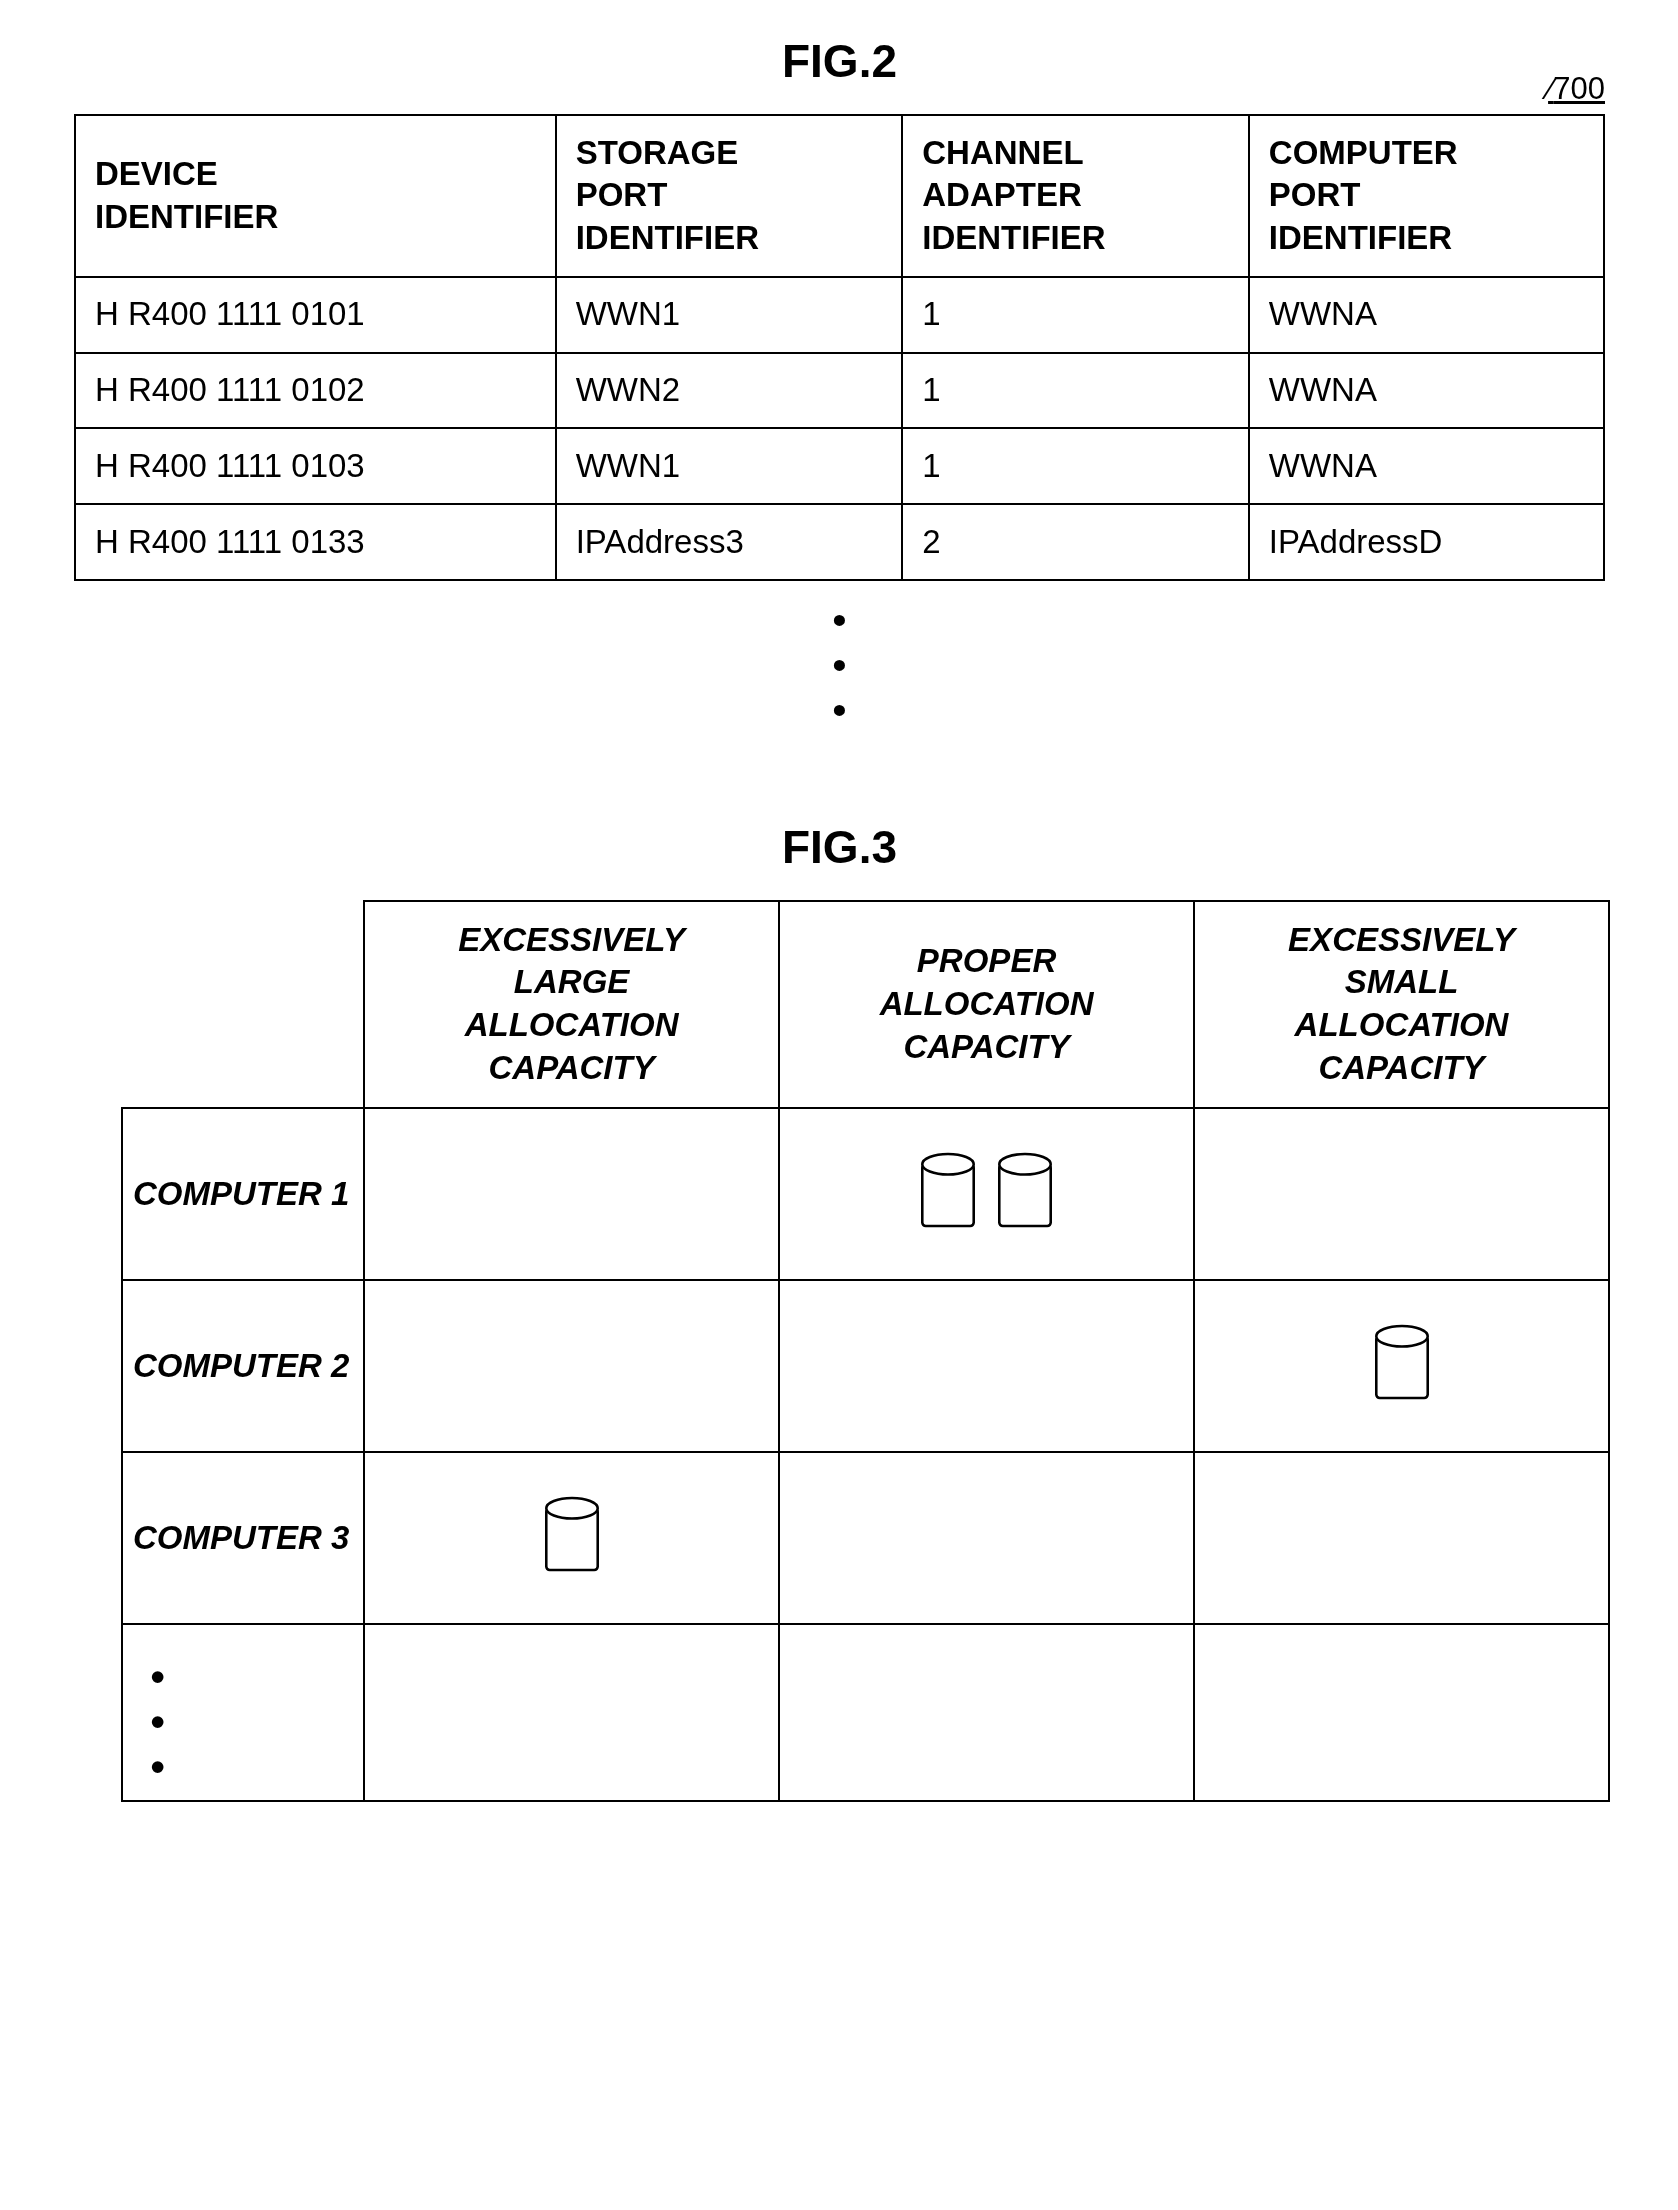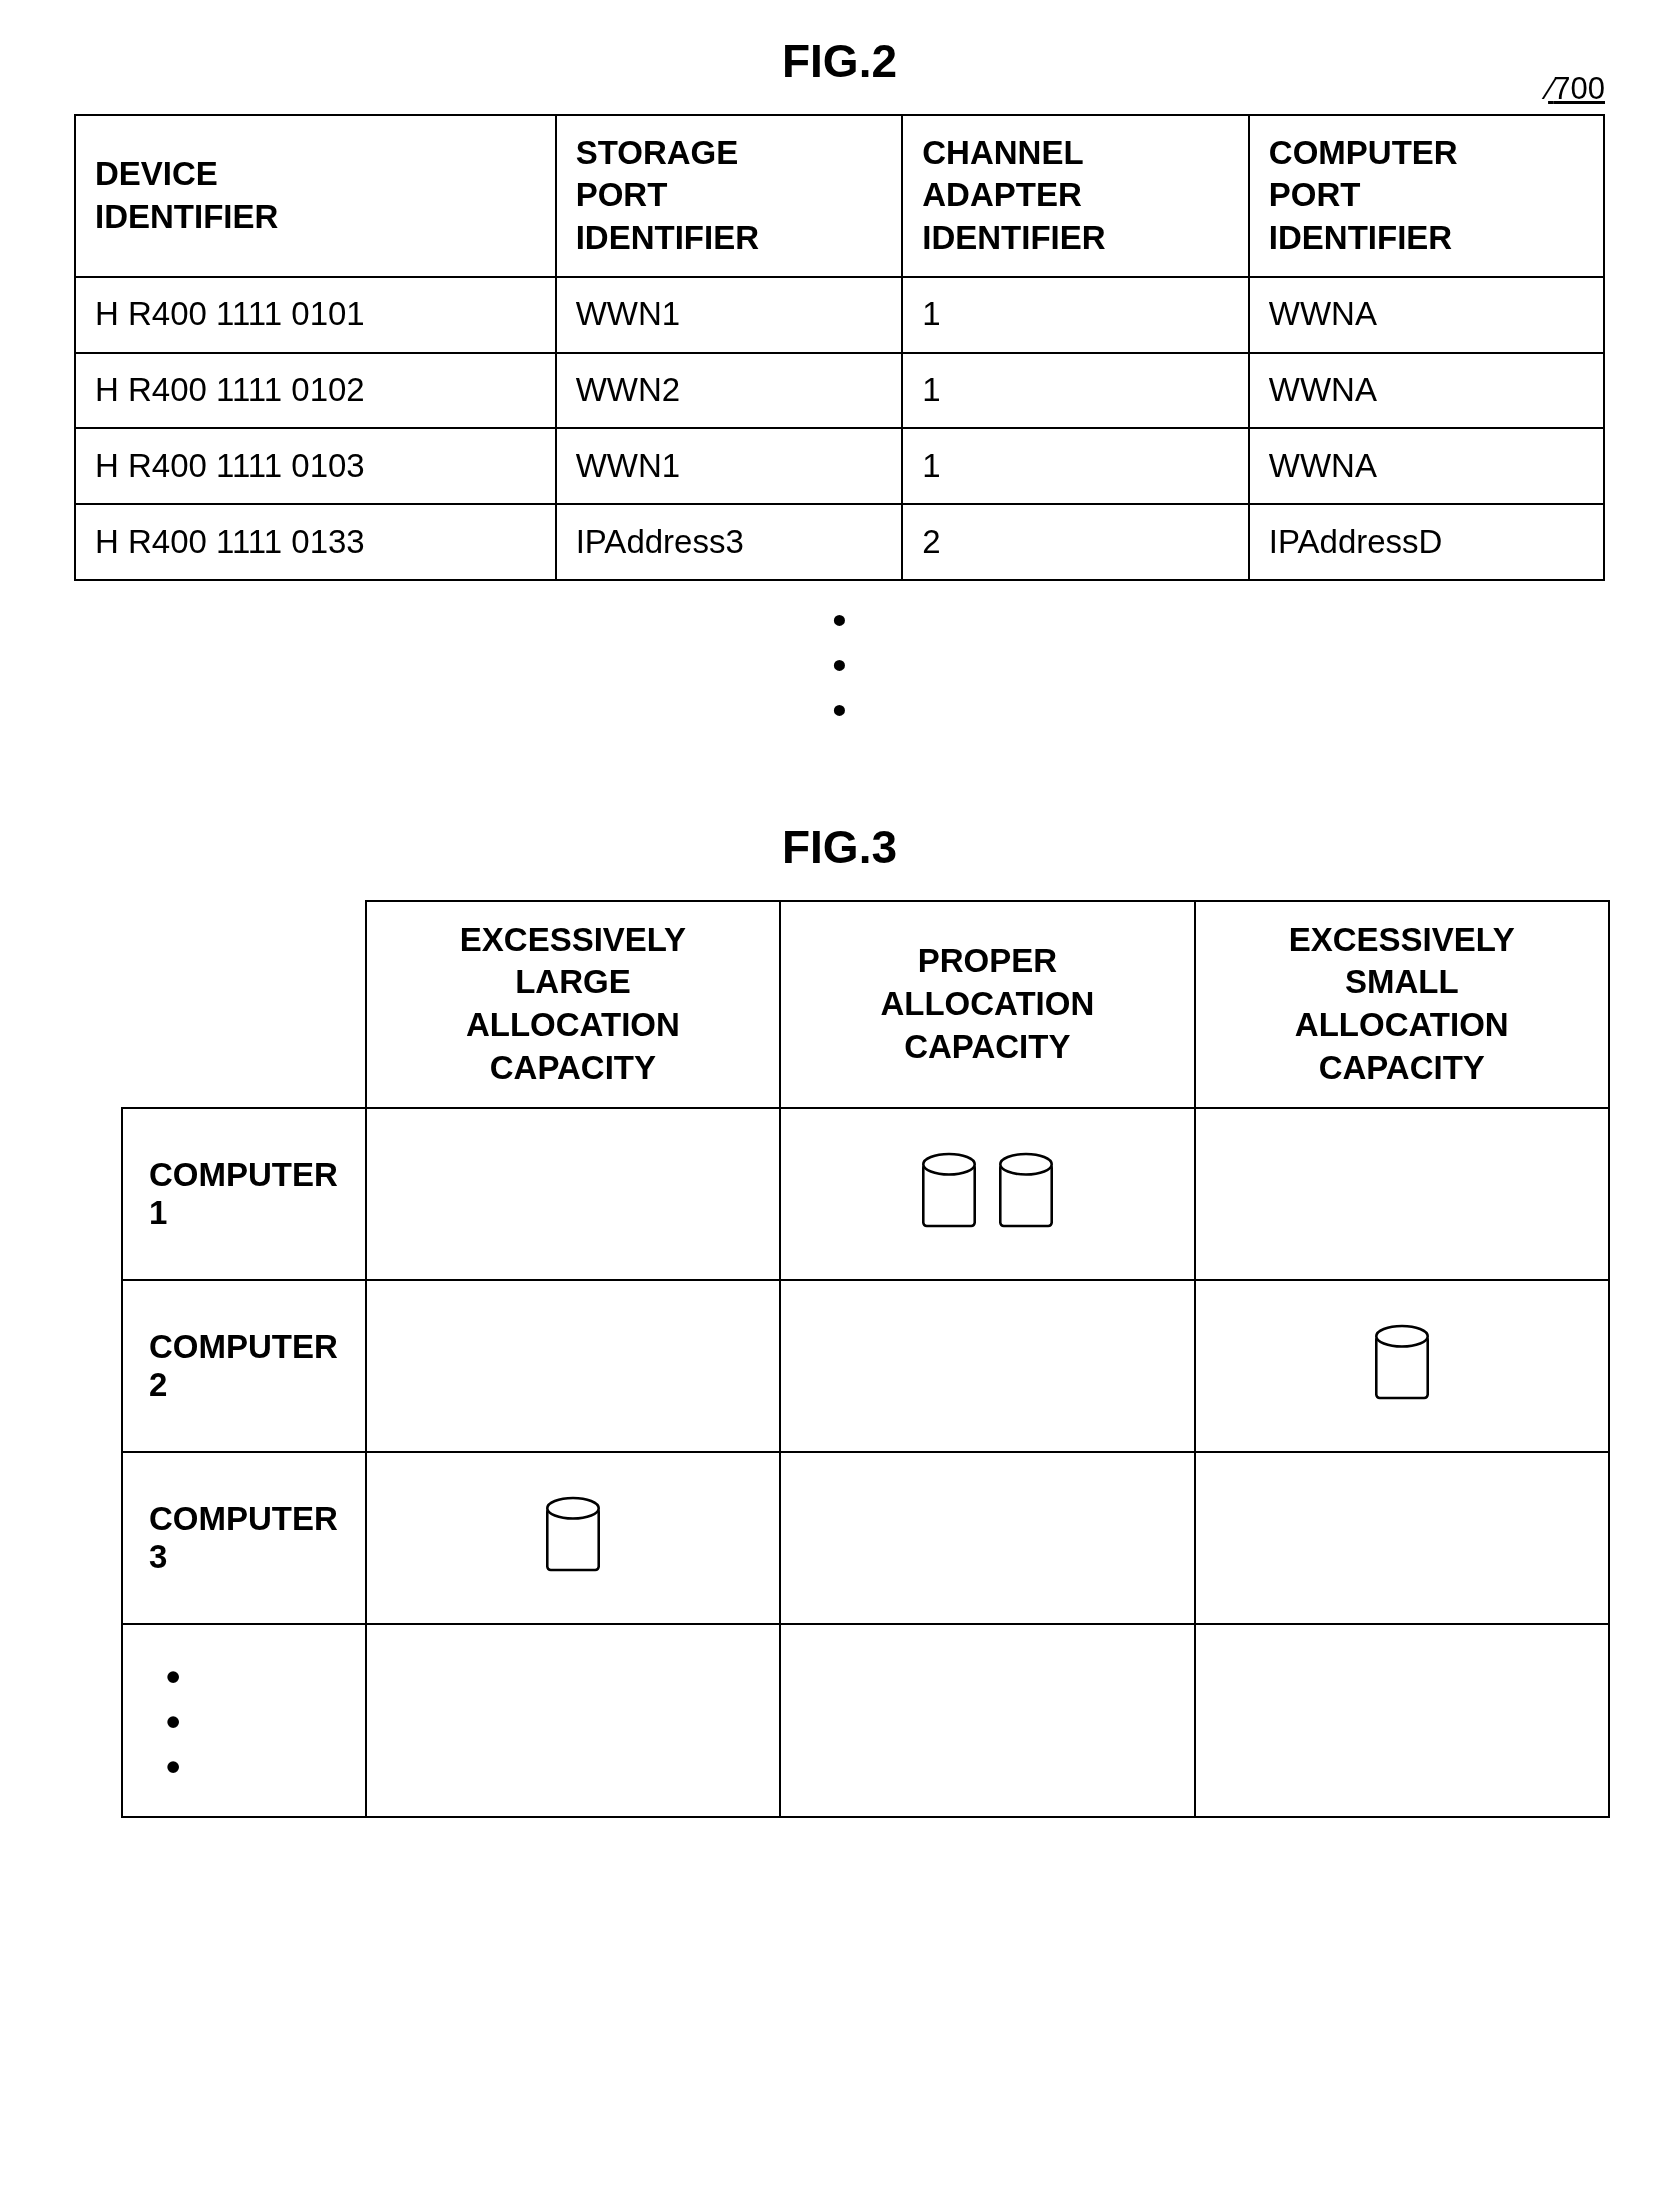--- a/index.html
+++ b/index.html
@@ -62,20 +62,21 @@
     .fig3-container {
       margin-left: 52px;
     }
 
     .allocation-table {
       border-collapse: collapse;
       width: 100%;
       max-width: 1531px;
       margin: 12px auto;
       font-size: 33px;
+      font-style: italic;
     }
 
     .allocation-table th,
     .allocation-table td {
       border: 2.6px solid #000;
       vertical-align: middle;
       text-align: center;
     }
 
     .allocation-table .header-row th {
@@ -85,21 +86,21 @@
     }
 
     .allocation-table .empty-header {
       border: none;
       background: #fff;
       width: 241px;
     }
 
     .allocation-table .data-row td {
       height: 172px;
-      padding: 26px;
+      padding: 10px;
     }
 
     .allocation-table .label-cell {
       border: 2.6px solid #000;
       font-weight: bold;
       text-align: left;
       padding-left: 17px;
       width: 241px;
     }
 

